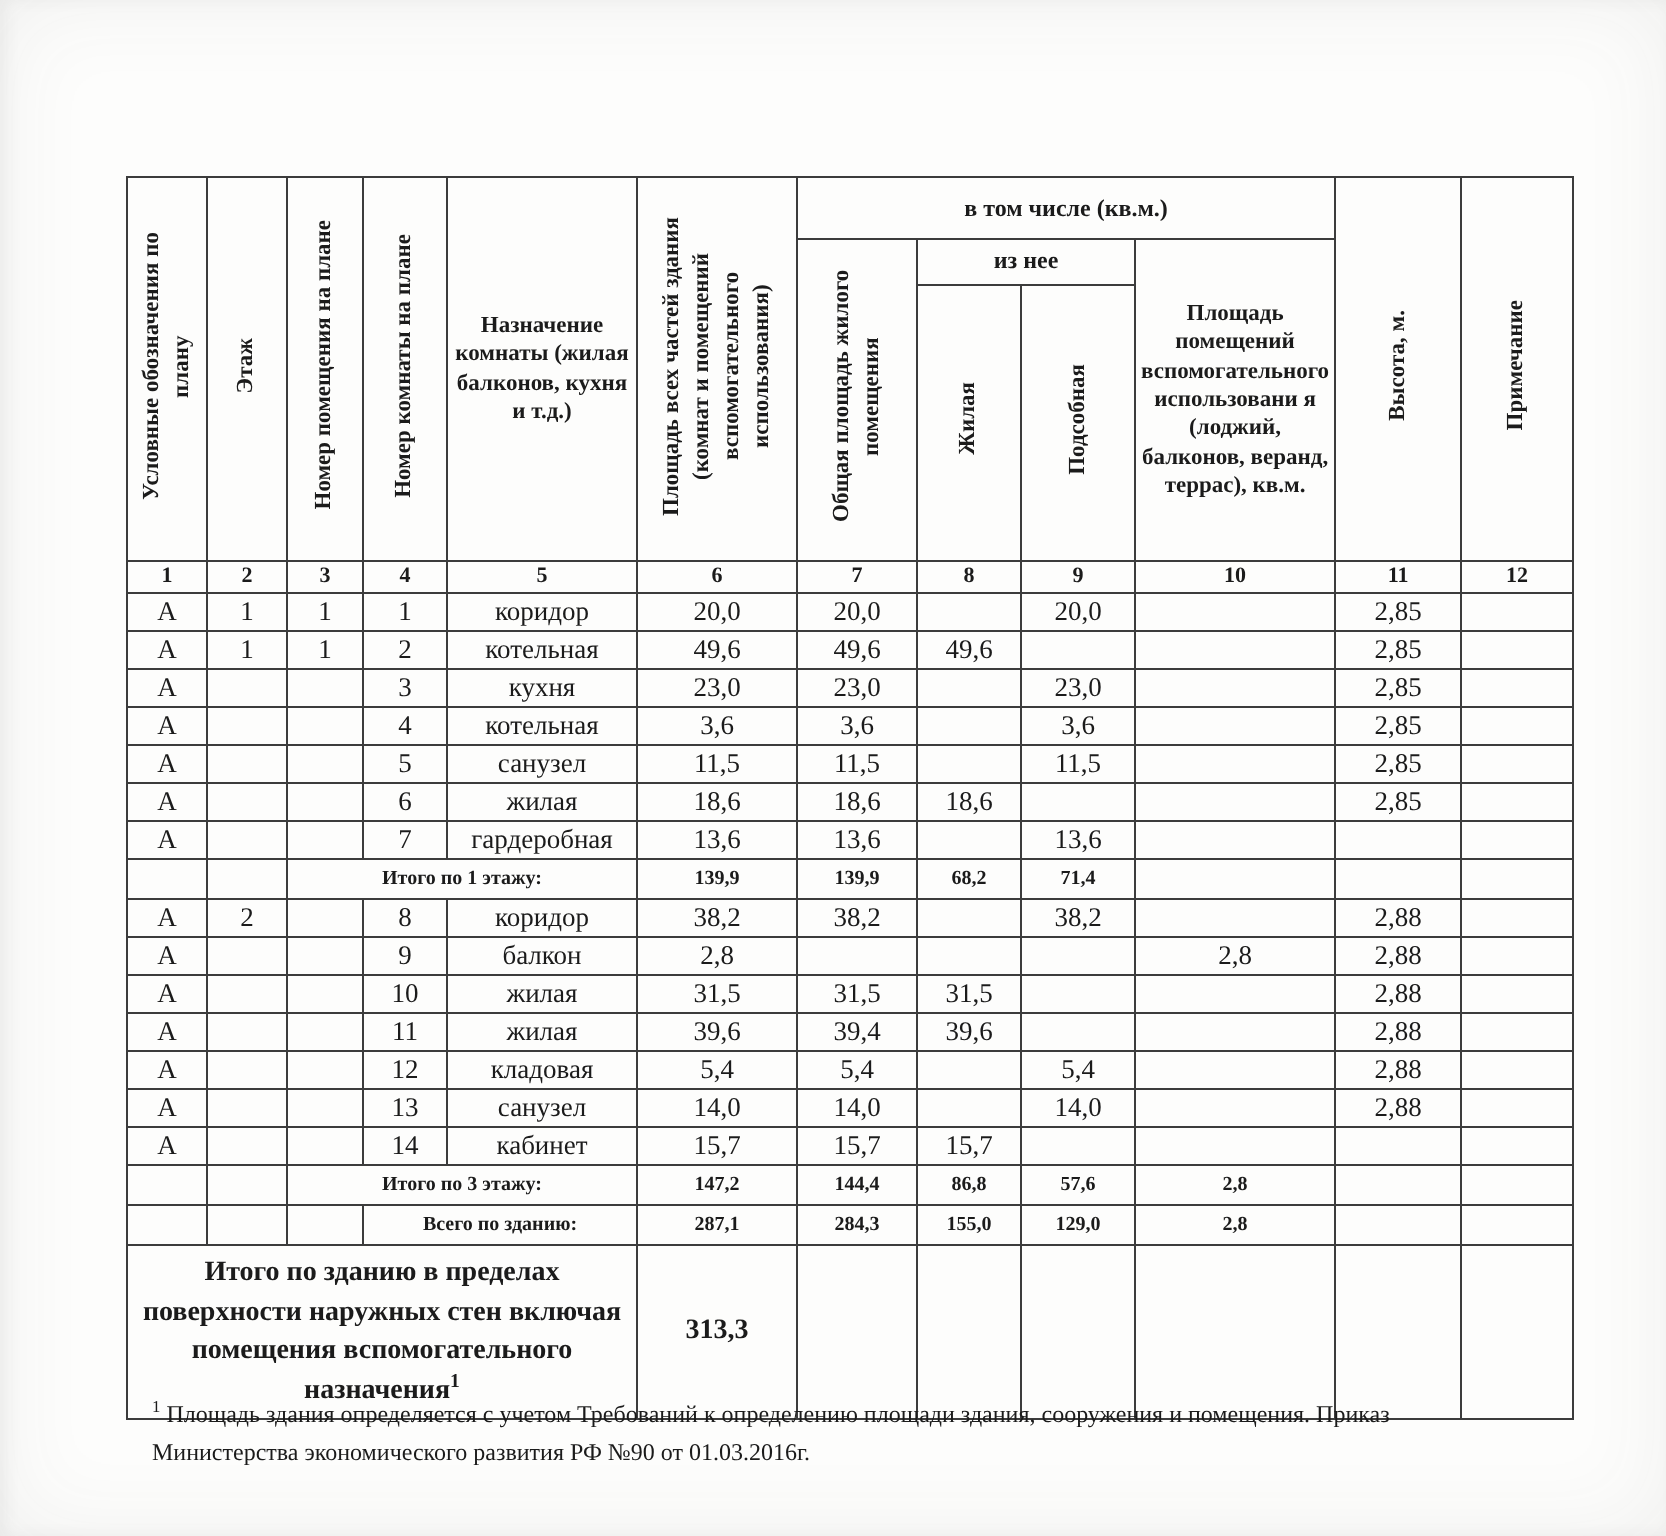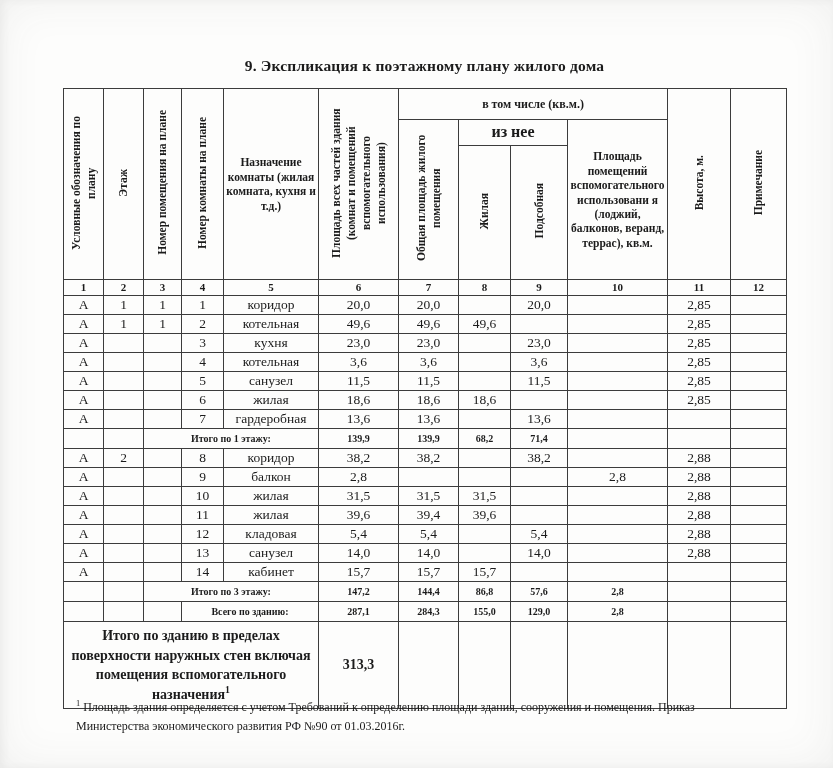--- a/index.html
+++ b/index.html
@@ -26,21 +26,21 @@
     border-collapse:collapse;table-layout:fixed;
   }
   .expl th,.expl td{
     border:1px solid #3c3c3c;
     padding:0 2px;
     text-align:center;vertical-align:middle;
     overflow:hidden;
   }
   .expl th{font-weight:bold;font-size:11.5px;line-height:1.25;}
   .expl thead .grp{height:30px;font-size:12px;}
-  .expl thead .ofit{height:17px;font-size:16px;}
+  .expl thead .ofit{height:17px;font-size:12px;}
   .expl thead tr.h3{height:111px;}
   .vtext{
     writing-mode:vertical-rl;
     transform:rotate(180deg);
     display:inline-block;
     max-height:156px;
     line-height:1.3;
   }
   .hwrap{font-size:11.5px;word-wrap:break-word;}
   .expl .numrow td{height:15px;font-weight:bold;font-size:11px;line-height:1;}
@@ -52,21 +52,20 @@
   .footnote{
     position:absolute;top:698px;left:76px;width:690px;
     text-align:left;font-size:12px;line-height:1.55;
   }
 </style>
 </head>
 <body>
 
 <div class="photo">
 
-  <div class="title">9. Экспликация к поэтажному плану жилого дома</div>
 
   <table class="expl">
     <colgroup>
       <col style="width:40px">
         <col style="width:40px">
         <col style="width:38px">
         <col style="width:42px">
       <col style="width:95px">
         <col style="width:80px">
         <col style="width:60px">
@@ -76,21 +75,21 @@
         <col style="width:63px">
         <col style="width:56px">
     </colgroup>
     <thead>
       <tr>
         <th rowspan="3"><span class="vtext">Условные обозначения по плану</span></th>
         <th rowspan="3"><span class="vtext">Этаж</span></th>
         <th rowspan="3"><span class="vtext">Номер помещения на плане</span></th>
         <th rowspan="3"><span class="vtext">Номер комнаты на плане</span></th>
         <th rowspan="3">
-            <div class="hwrap">Назначение комнаты (жилая комната, кухня и т.д.)</div>
+            <div class="hwrap">Назначение комнаты (жилая балконов, кухня и т.д.)</div>
           </th>
         <th rowspan="3"><span class="vtext">Площадь всех частей здания (комнат и помещений вспомогательного использования)</span></th>
         <th colspan="4" class="grp">в том числе (кв.м.)</th>
         <th rowspan="3"><span class="vtext">Высота, м.</span></th>
         <th rowspan="3"><span class="vtext">Примечание</span></th>
       </tr>
       <tr>
         <th rowspan="2"><span class="vtext">Общая площадь жилого помещения</span></th>
         <th colspan="2" class="ofit">из нее</th>
         <th rowspan="2">

